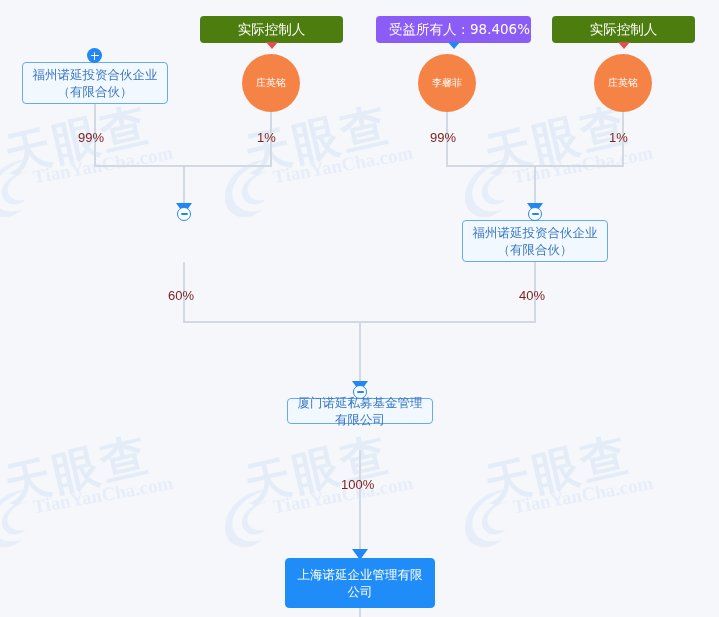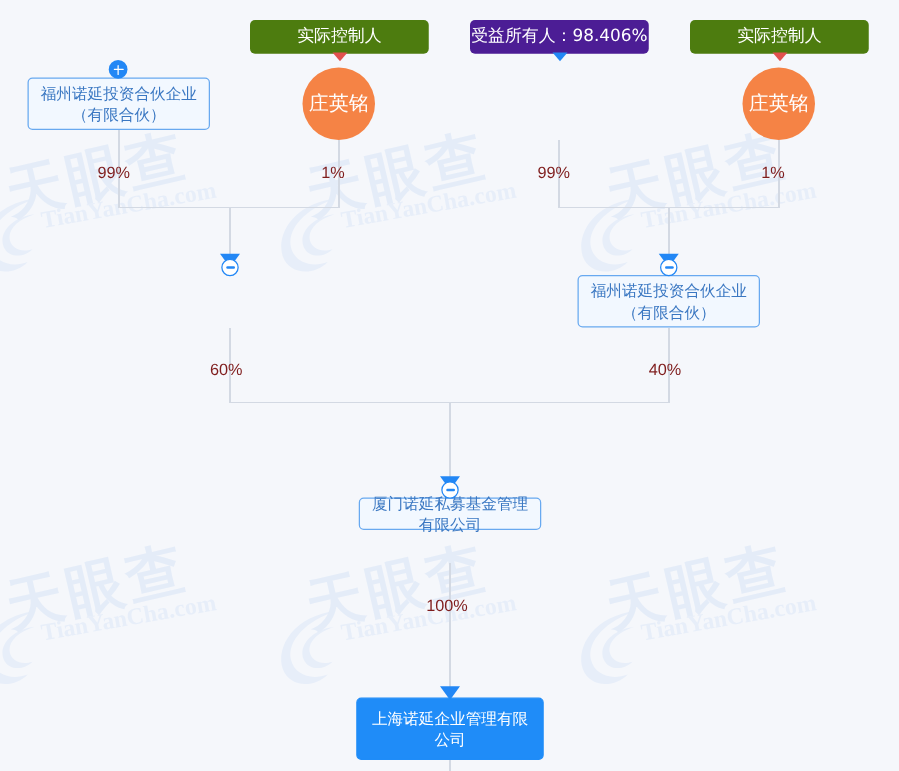--- a/index.html
+++ b/index.html
@@ -97,31 +97,31 @@
     left: 50%;
     bottom: -6px;
     margin-left: -6px;
     width: 0; height: 0;
     border-left: 6px solid transparent;
     border-right: 6px solid transparent;
     border-top: 7px solid currentColor;
   }
   .tag.red  { background: #4d7c0f; }
   .tag.red::after  { color: #e2504e; }
-  .tag.blue { background: #4c1d95; }
+  .tag.blue { background: #8b5cf6; padding-left: 12px; }
   .tag.blue::after { color: #2287f5; }
 
   .person {
     position: absolute;
     width: 58px;
     height: 58px;
     border-radius: 50%;
     background: #f58345;
     color: #fff;
-    font-size: 16px;
+    font-size: 10px;
     display: flex;
     align-items: center;
     justify-content: center;
     white-space: nowrap;
     font-family: Liberation Serif, serif;
     cursor: pointer;
   }
 
   .box {
     position: absolute;
@@ -303,20 +303,21 @@
 <div id="nodes">
 
   <div class="tag red" style="left:200px; top:16px; width:143px;">实际控制人</div>
 
   <div class="tag blue" style="left:376px; top:16px; width:143px;">受益所有人：98.406%</div>
 
   <div class="tag red" style="left:552px; top:16px; width:143px;">实际控制人</div>
 
   <div class="person" style="left:242px; top:54px;">庄英铭</div>
 
+  <div class="person" style="left:418px; top:54px;">李馨菲</div>
 
   <div class="person" style="left:594px; top:54px;">庄英铭</div>
 
   <div class="badge-plus" style="left:87px; top:48px;"></div>
   <div class="box" style="left:22px; top:62px; width:146px; height:42px;">福州诺延投资合伙企业（有限合伙）</div>
 
   <div class="badge-minus" style="left:177px; top:207px;"></div>
 
   <div class="badge-minus" style="left:528px; top:207px;"></div>
   <div class="box" style="left:462px; top:220px; width:146px; height:42px;">福州诺延投资合伙企业（有限合伙）</div>

